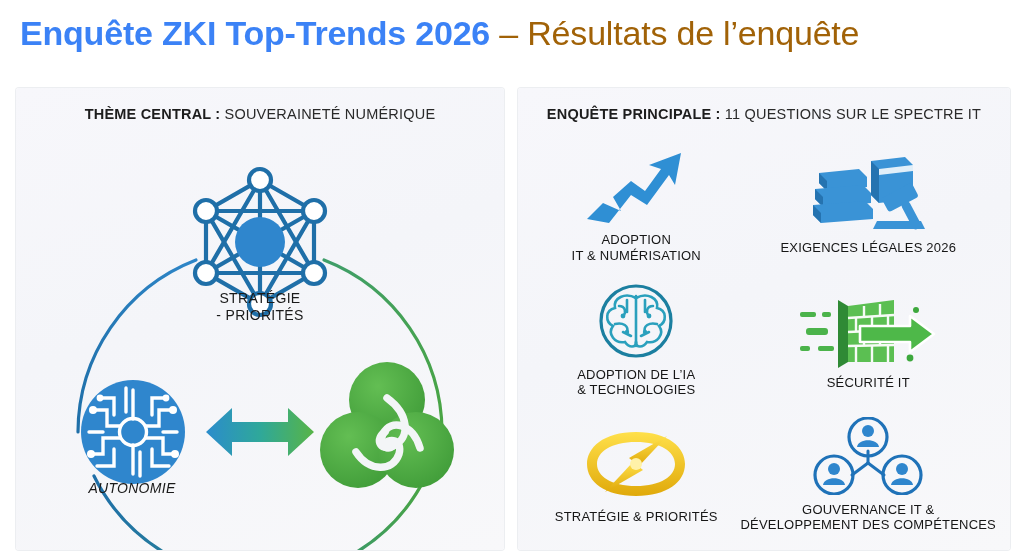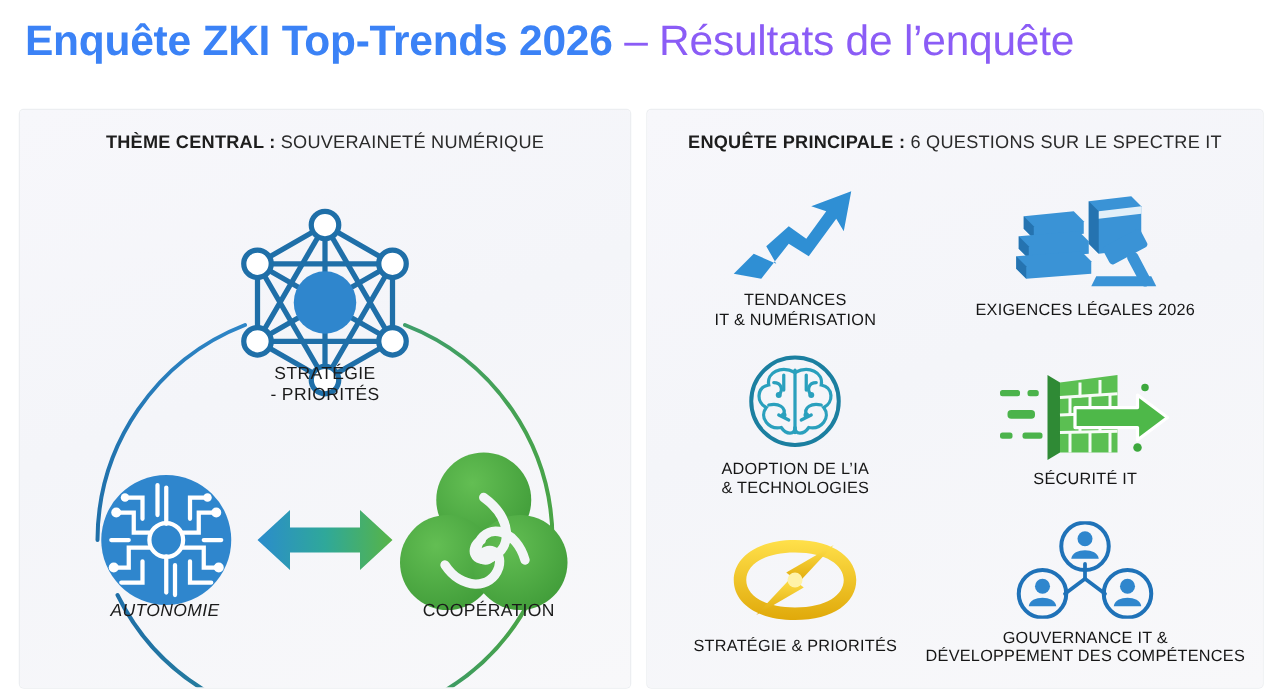--- a/index.html
+++ b/index.html
@@ -26,21 +26,21 @@
     color: #111111;
     font-size: 34px;
     letter-spacing: -0.2px;
   }
   #slide-title .t-bold {
     font-weight: 700;
     color: #3b82f6;
   }
   #slide-title .t-light {
     font-weight: 400;
-    color: #8b5cf6;
+    color: #a16207;
   }
 
   
   .panel {
     position: absolute;
     top: 88px;
     height: 462px;
     background: linear-gradient(160deg, #f7f7fb 0%, #f4f5f9 45%, #f8f8fa 100%);
     border-radius: 3px;
     box-shadow: 0 0 0 1px rgba(200,205,215,0.35);
@@ -254,44 +254,41 @@
 
     <div class="node-label" id="label-strategy">
       <span>STRATÉGIE</span><br>
       <span>- PRIORITÉS</span>
     </div>
 
     <div class="node-label" id="label-autonomy">
       <span>AUTONOMIE</span>
     </div>
 
-    <div class="node-label" id="label-coop">
-      <span>COOPÉRATION</span>
-    </div>
 
   </div>
 </div>
 
 <div class="panel" id="panel-right">
 
   <div class="panel-header">
-    <span class="hdr-bold">ENQUÊTE PRINCIPALE :</span><span class="hdr-norm"> 6 QUESTIONS SUR LE SPECTRE IT</span>
+    <span class="hdr-bold">ENQUÊTE PRINCIPALE :</span><span class="hdr-norm"> 11 QUESTIONS SUR LE SPECTRE IT</span>
   </div>
 
   <div id="icon-grid">
 
     <div class="grid-cell">
       <div class="cell-icon">
         <svg width="106" height="78" viewBox="0 0 106 78">
           <path d="M 4 72 L 20 56 L 38 64 L 30 50 L 48 34 L 62 44 L 78 22
                    L 66 18 L 98 6 L 92 38 L 86 28 L 64 58 L 48 48 L 26 76 Z" fill="#2f8fd4"></path>
         </svg>
       </div>
       <div class="cell-label">
-        <span>TENDANCES</span>
+        <span>ADOPTION</span>
         <span class="l2">IT &amp; NUMÉRISATION</span>
       </div>
     </div>
 
     <div class="grid-cell">
       <div class="cell-icon">
         <svg width="118" height="78" viewBox="0 0 118 78">
           <g>
 
             <path d="M 62 6 L 96 2 L 104 10 L 104 44 L 70 48 L 62 40 Z" fill="#3a93d6"></path>

